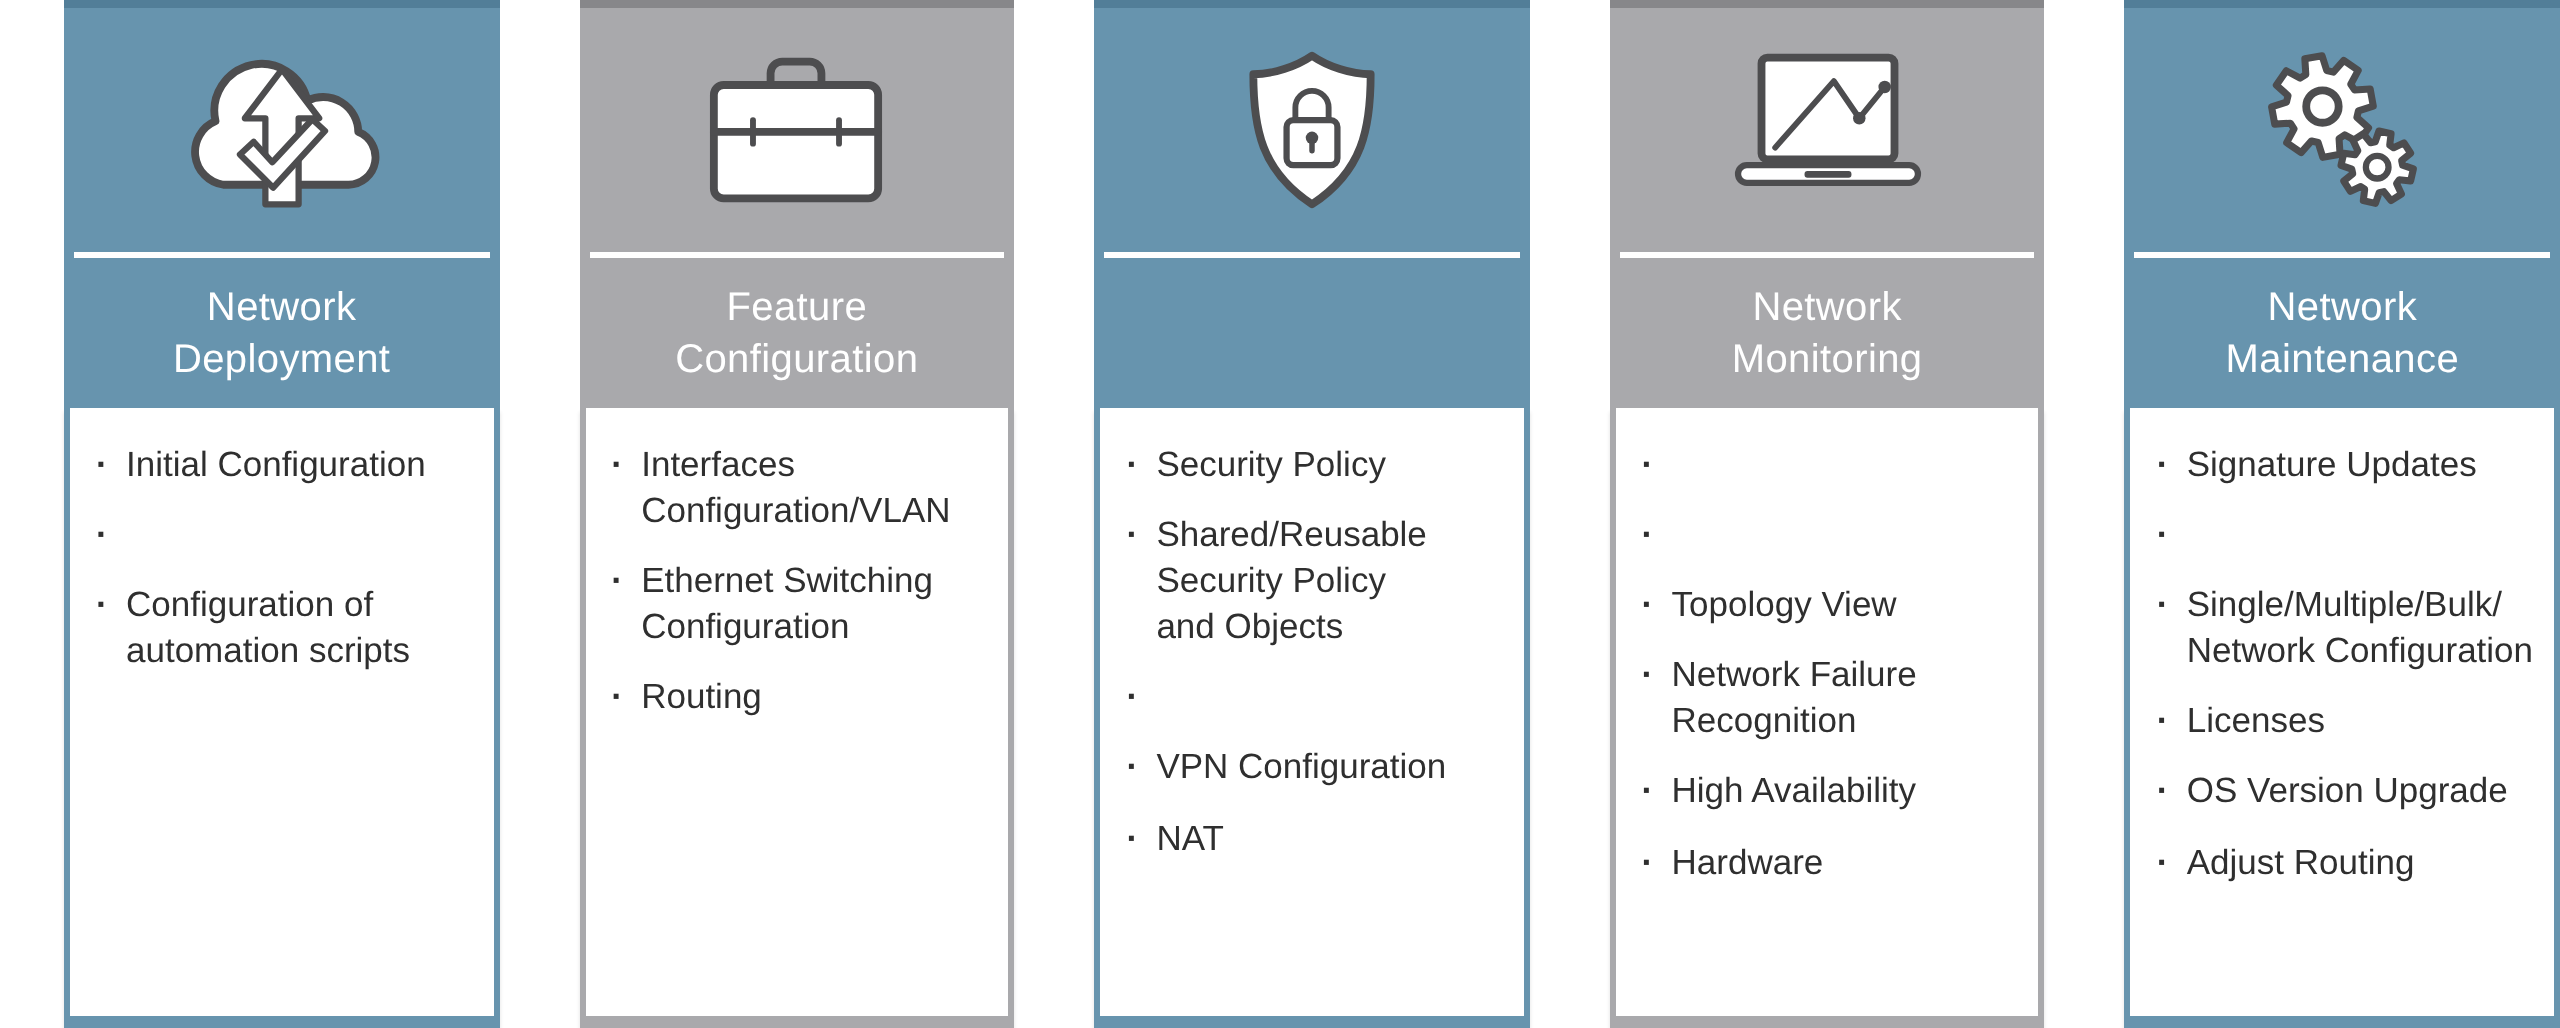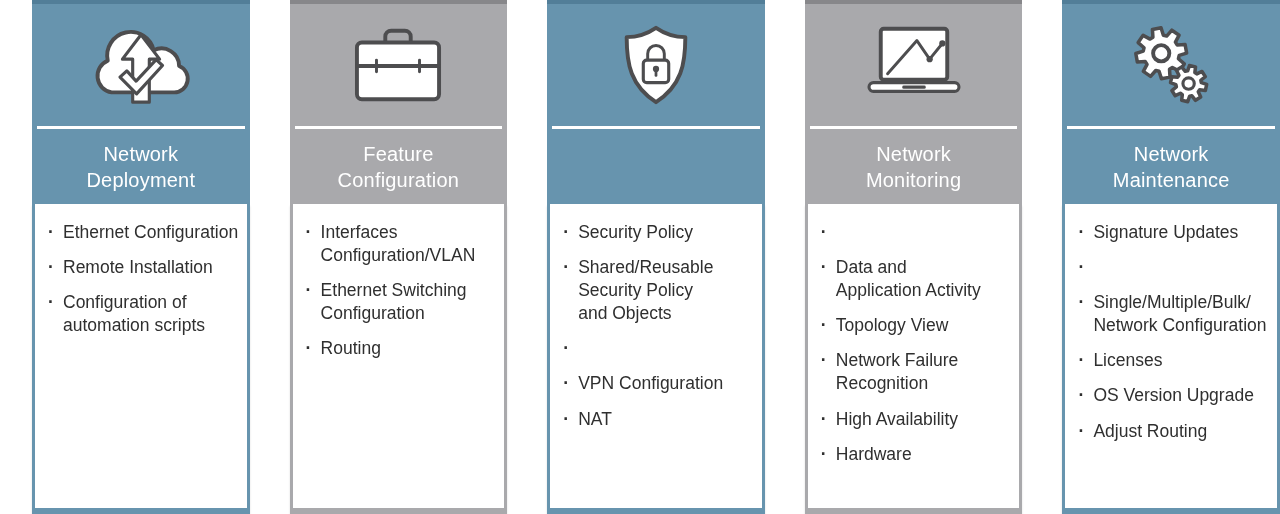--- a/index.html
+++ b/index.html
@@ -43,22 +43,22 @@
           <path class="fw3" d="M38.5 57.5 L45.5 51 L55 61.5 L75.5 39.5 L82 45.5 L55.5 74.5 Z"></path>
         </svg>
 
       </div>
       <div class="divider" data-name="header-divider"></div>
       <div class="col-title" data-name="column-title">Network
 Deployment</div>
     </div>
     <div class="col-body" data-name="column-body">
       <ul class="items" data-name="item-list">
-          <li data-name="list-item"><span class="dot" data-name="bullet-dot">·</span><span data-name="list-item-text">Ethernet Configuration</span></li>
-          <li data-name="list-item"><span class="dot" data-name="bullet-dot">·</span><span data-name="list-item-text">Remote Installation</span></li>
+          <li data-name="list-item"><span class="dot" data-name="bullet-dot">·</span><span data-name="list-item-text">Initial Configuration</span></li>
+          <li data-name="list-item"><span class="dot" data-name="bullet-dot">·</span></li>
           <li data-name="list-item"><span class="dot" data-name="bullet-dot">·</span><span data-name="list-item-text">Configuration of
 automation scripts</span></li>
         </ul>
     </div>
   </div>
 
   <div class="column gray" data-name="feature-column" data-icon="briefcase-icon">
     <div class="col-header" data-name="column-header">
       <div class="icon-wrap" data-name="column-icon-wrap">
 
@@ -128,22 +128,21 @@
         </svg>
 
       </div>
       <div class="divider" data-name="header-divider"></div>
       <div class="col-title" data-name="column-title">Network
 Monitoring</div>
     </div>
     <div class="col-body" data-name="column-body">
       <ul class="items" data-name="item-list">
           <li data-name="list-item"><span class="dot" data-name="bullet-dot">·</span></li>
-          <li data-name="list-item"><span class="dot" data-name="bullet-dot">·</span><span data-name="list-item-text">Data and
-Application Activity</span></li>
+          <li data-name="list-item"><span class="dot" data-name="bullet-dot">·</span></li>
           <li data-name="list-item"><span class="dot" data-name="bullet-dot">·</span><span data-name="list-item-text">Topology View</span></li>
           <li data-name="list-item"><span class="dot" data-name="bullet-dot">·</span><span data-name="list-item-text">Network Failure
 Recognition</span></li>
           <li data-name="list-item"><span class="dot" data-name="bullet-dot">·</span><span data-name="list-item-text">High Availability</span></li>
           <li data-name="list-item"><span class="dot" data-name="bullet-dot">·</span><span data-name="list-item-text">Hardware</span></li>
         </ul>
     </div>
   </div>
 
   <div class="column blue" data-name="feature-column" data-icon="gears-icon">

